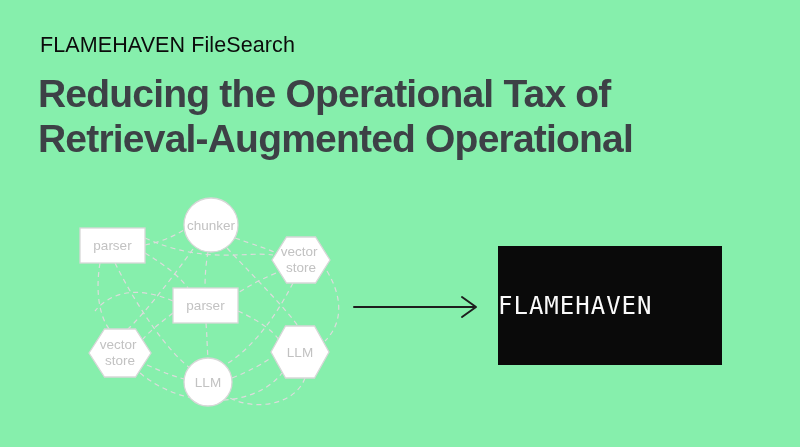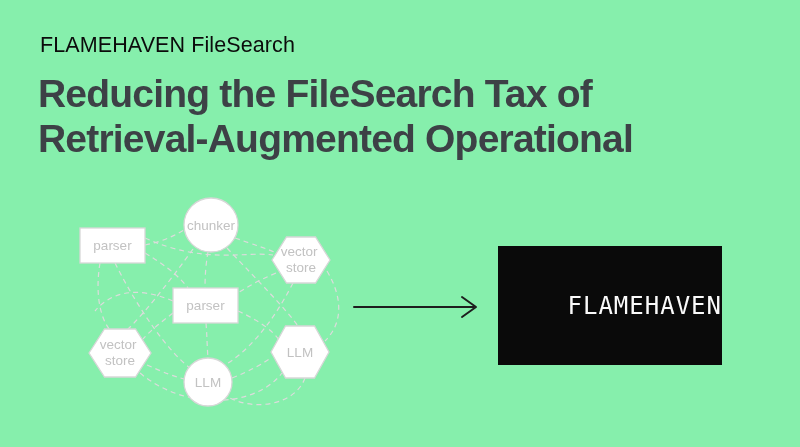--- a/index.html
+++ b/index.html
@@ -71,38 +71,38 @@
   }
   .result-box {
     position: absolute;
     left: 498px;
     top: 246px;
     width: 224px;
     height: 119px;
     background: #0a0a0a;
     display: flex;
     align-items: center;
-    justify-content: flex-end;
+    justify-content: flex-start;
   }
   .result-box .result-label {
     font-family: "DejaVu Sans Mono", monospace;
     font-size: 24px;
     letter-spacing: 1px;
     color: #fafafa;
   }
 </style>
 </head>
 <body>
 
 <div class="slide">
 
   <div class="brand">FLAMEHAVEN FileSearch</div>
 
   <div class="title">
-    <div>Reducing the FileSearch Tax of</div>
+    <div>Reducing the Operational Tax of</div>
     <div>Retrieval-Augmented Operational</div>
   </div>
 
   <svg class="diagram" viewBox="0 0 300 220">
 
     <g>
       <path class="edge" d="M90,52 C110,48 120,42 131,36"></path>
       <path class="edge" d="M90,60 C115,75 125,85 133,95"></path>
       <path class="edge" d="M60,70 C85,120 115,160 135,175"></path>
       <path class="edge" d="M45,70 C40,100 45,125 55,137"></path>

